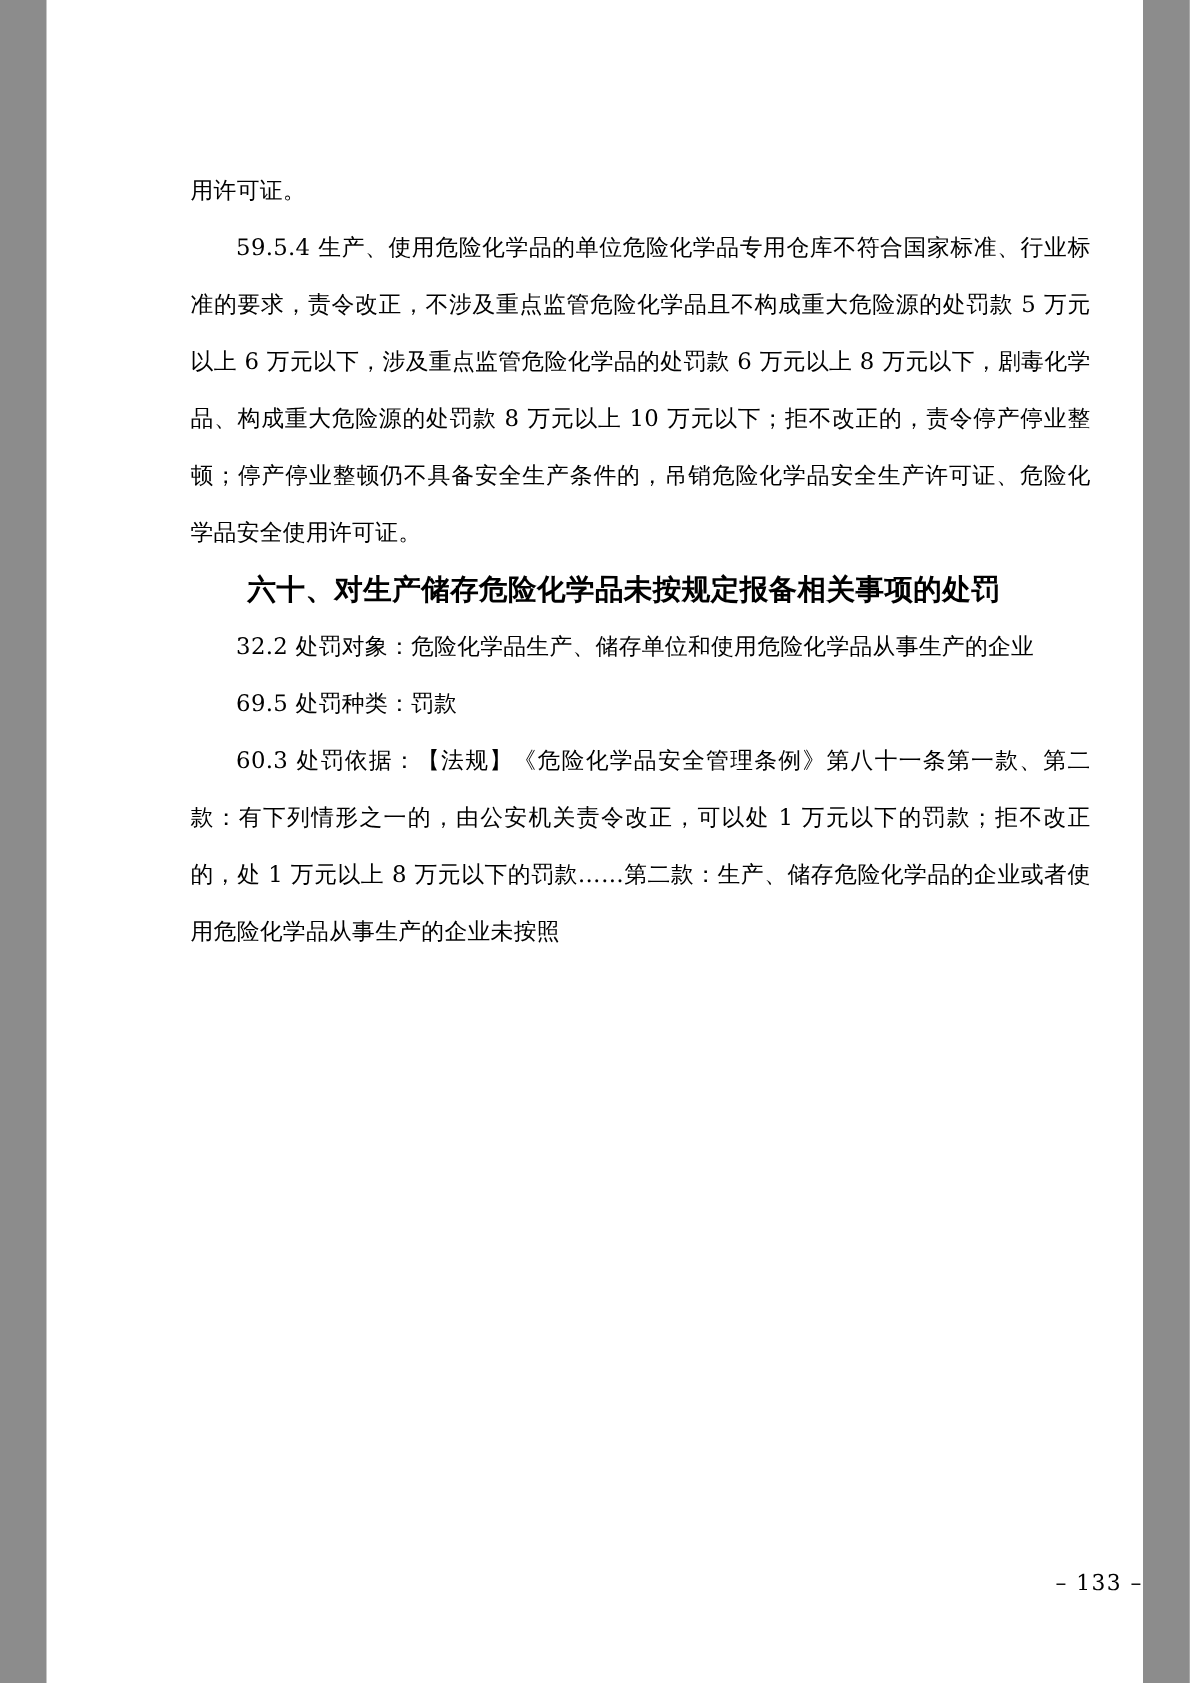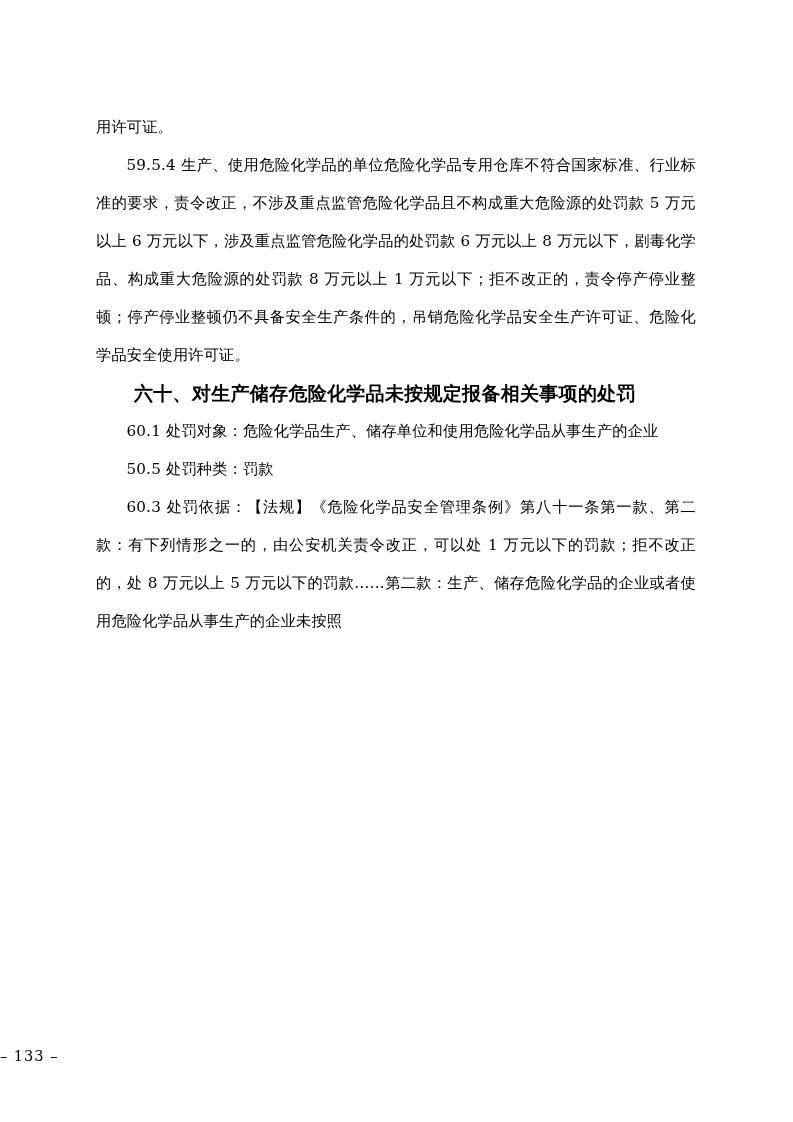--- a/index.html
+++ b/index.html
@@ -2,21 +2,21 @@
 <html><head>
 <meta charset="utf-8">
 <style>
   html, body {
     margin: 0;
     padding: 0;
     background: #8c8c8c;
   }
   .page {
     position: relative;
-    width: 793px;
+    width: 731px;
     height: 1122px;
     margin: 0 auto;
     background: #ffffff;
     box-sizing: border-box;
     overflow: hidden;
   }
   .content {
     position: absolute;
     left: 96px;
     top: 108px;
@@ -40,33 +40,33 @@
     font-weight: bold;
     font-family: "DejaVu Sans", "Liberation Sans", sans-serif;
     font-size: 19px;
     letter-spacing: 0.3px;
   }
   .pagenum {
     position: absolute;
     left: 0;
     right: 0;
     bottom: 58px;
-    text-align: left;
+    text-align: right;
     font-family: "DejaVu Serif", "Liberation Serif", serif;
     font-size: 14.5px;
     color: #000000;
     letter-spacing: 1px;
   }
 </style>
 </head>
 <body>
 
 <div class="page">
   <div class="content">
     <p class="plain">用许可证。</p>
-    <p class="indent">59.5.4 生产、使用危险化学品的单位危险化学品专用仓库不符合国家标准、行业标准的要求，责令改正，不涉及重点监管危险化学品且不构成重大危险源的处罚款 5 万元以上 6 万元以下，涉及重点监管危险化学品的处罚款 6 万元以上 8 万元以下，剧毒化学品、构成重大危险源的处罚款 8 万元以上 1 万元以下；拒不改正的，责令停产停业整顿；停产停业整顿仍不具备安全生产条件的，吊销危险化学品安全生产许可证、危险化学品安全使用许可证。</p>
+    <p class="indent">59.5.4 生产、使用危险化学品的单位危险化学品专用仓库不符合国家标准、行业标准的要求，责令改正，不涉及重点监管危险化学品且不构成重大危险源的处罚款 5 万元以上 6 万元以下，涉及重点监管危险化学品的处罚款 6 万元以上 8 万元以下，剧毒化学品、构成重大危险源的处罚款 8 万元以上 10 万元以下；拒不改正的，责令停产停业整顿；停产停业整顿仍不具备安全生产条件的，吊销危险化学品安全生产许可证、危险化学品安全使用许可证。</p>
     <p class="heading">六十、对生产储存危险化学品未按规定报备相关事项的处罚</p>
-    <p class="indent">60.1 处罚对象：危险化学品生产、储存单位和使用危险化学品从事生产的企业</p>
-    <p class="indent">50.5 处罚种类：罚款</p>
-    <p class="indent">60.3 处罚依据：【法规】《危险化学品安全管理条例》第八十一条第一款、第二款：有下列情形之一的，由公安机关责令改正，可以处 1 万元以下的罚款；拒不改正的，处 8 万元以上 5 万元以下的罚款……第二款：生产、储存危险化学品的企业或者使用危险化学品从事生产的企业未按照</p>
+    <p class="indent">32.2 处罚对象：危险化学品生产、储存单位和使用危险化学品从事生产的企业</p>
+    <p class="indent">69.5 处罚种类：罚款</p>
+    <p class="indent">60.3 处罚依据：【法规】《危险化学品安全管理条例》第八十一条第一款、第二款：有下列情形之一的，由公安机关责令改正，可以处 1 万元以下的罚款；拒不改正的，处 1 万元以上 8 万元以下的罚款……第二款：生产、储存危险化学品的企业或者使用危险化学品从事生产的企业未按照</p>
   </div>
   <div class="pagenum">– 133 –</div>
 </div>
 
 </body></html>

